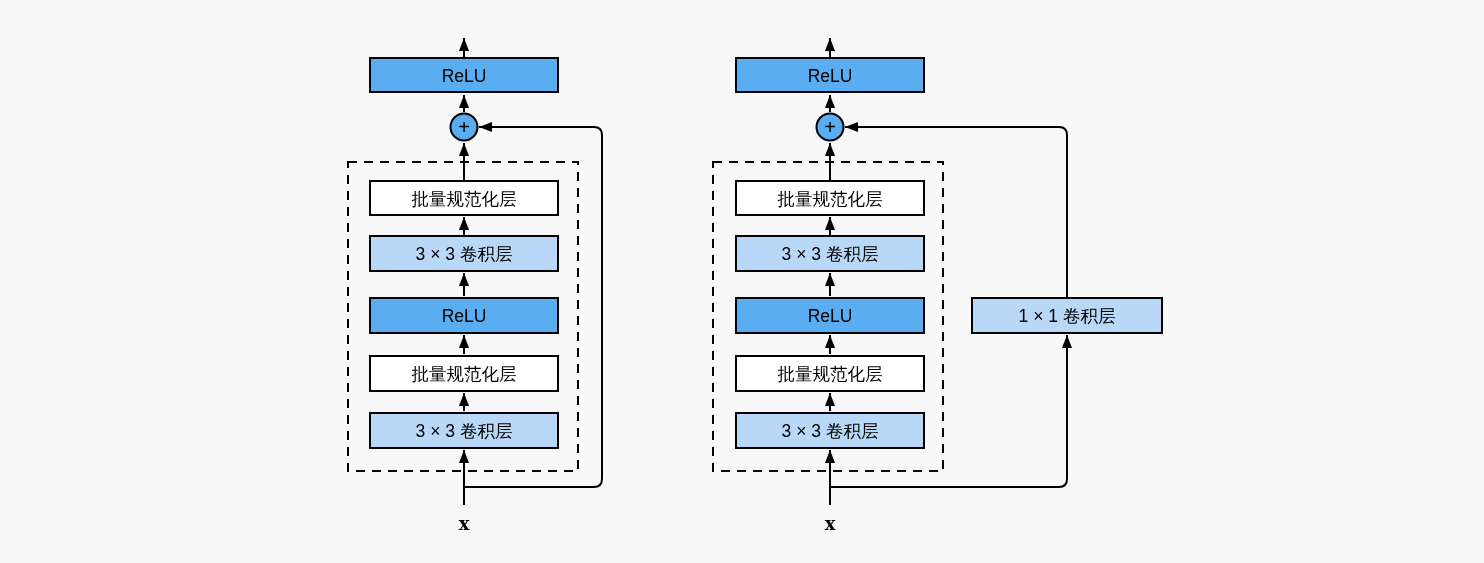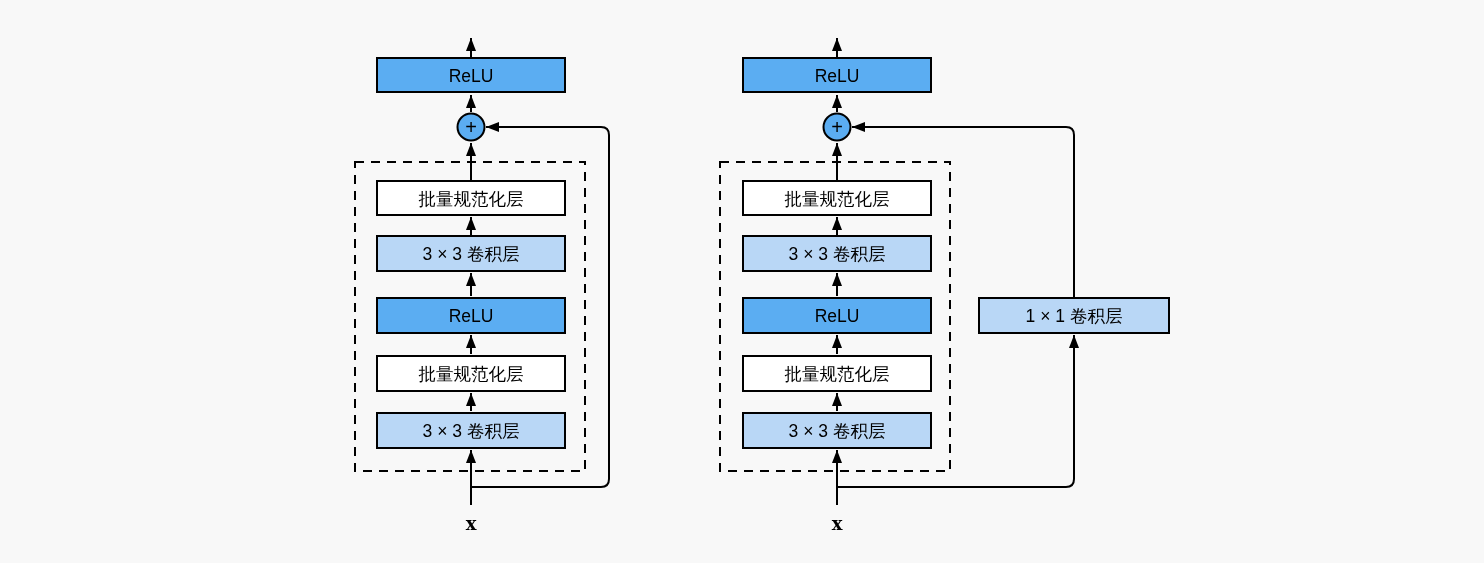--- a/index.html
+++ b/index.html
@@ -4,21 +4,21 @@
 <style>
   html, body {
     margin: 0;
     padding: 0;
     background: #f8f8f8;
     width: 1484px;
     height: 563px;
     overflow: hidden;
     font-family: "Liberation Sans", "DejaVu Sans", sans-serif;
   }
-  .stage { position: relative; width: 1336px; height: 563px; padding-left: 7px; }
+  .stage { position: relative; width: 1336px; height: 563px; }
   svg { display: block; }
   .flow { stroke: #000; stroke-width: 2; fill: none; }
   .box { stroke: #000; stroke-width: 2; }
   .dashed { stroke: #000; stroke-width: 2; fill: none; stroke-dasharray: 9 7; }
   text {
     fill: #000;
     text-anchor: middle;
     dominant-baseline: central;
   }
   .label { font-size: 17.5px; }

